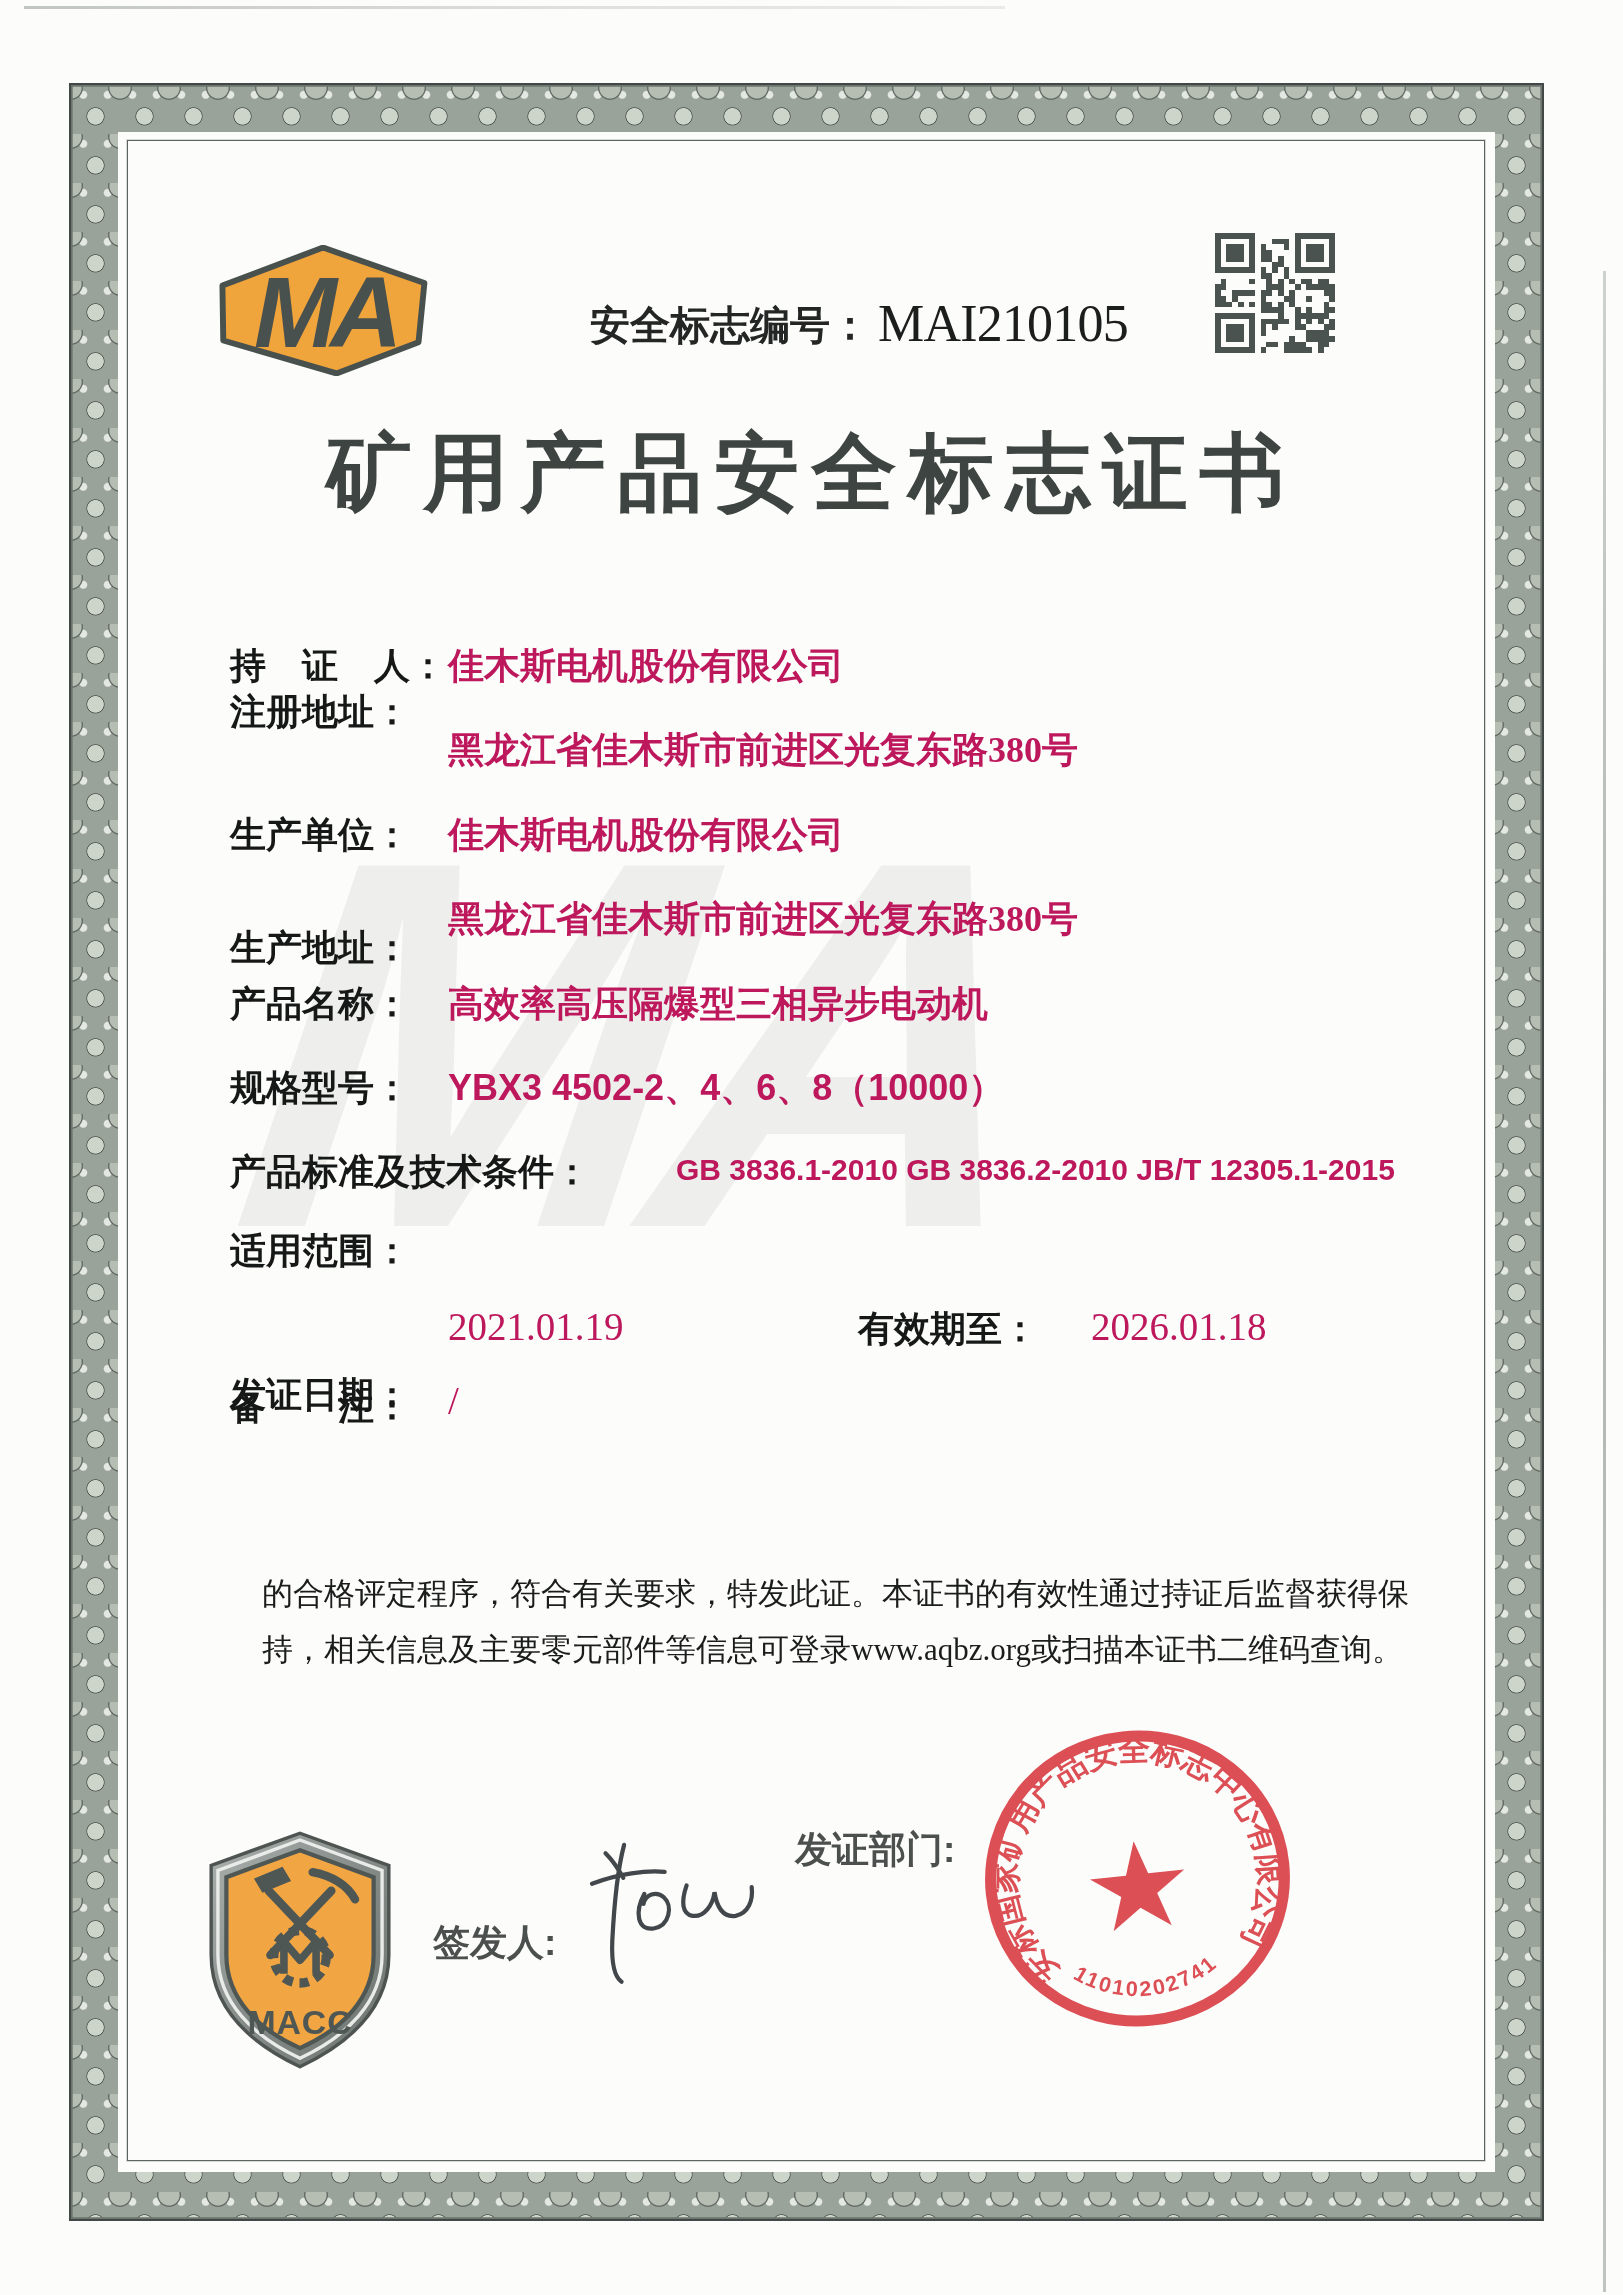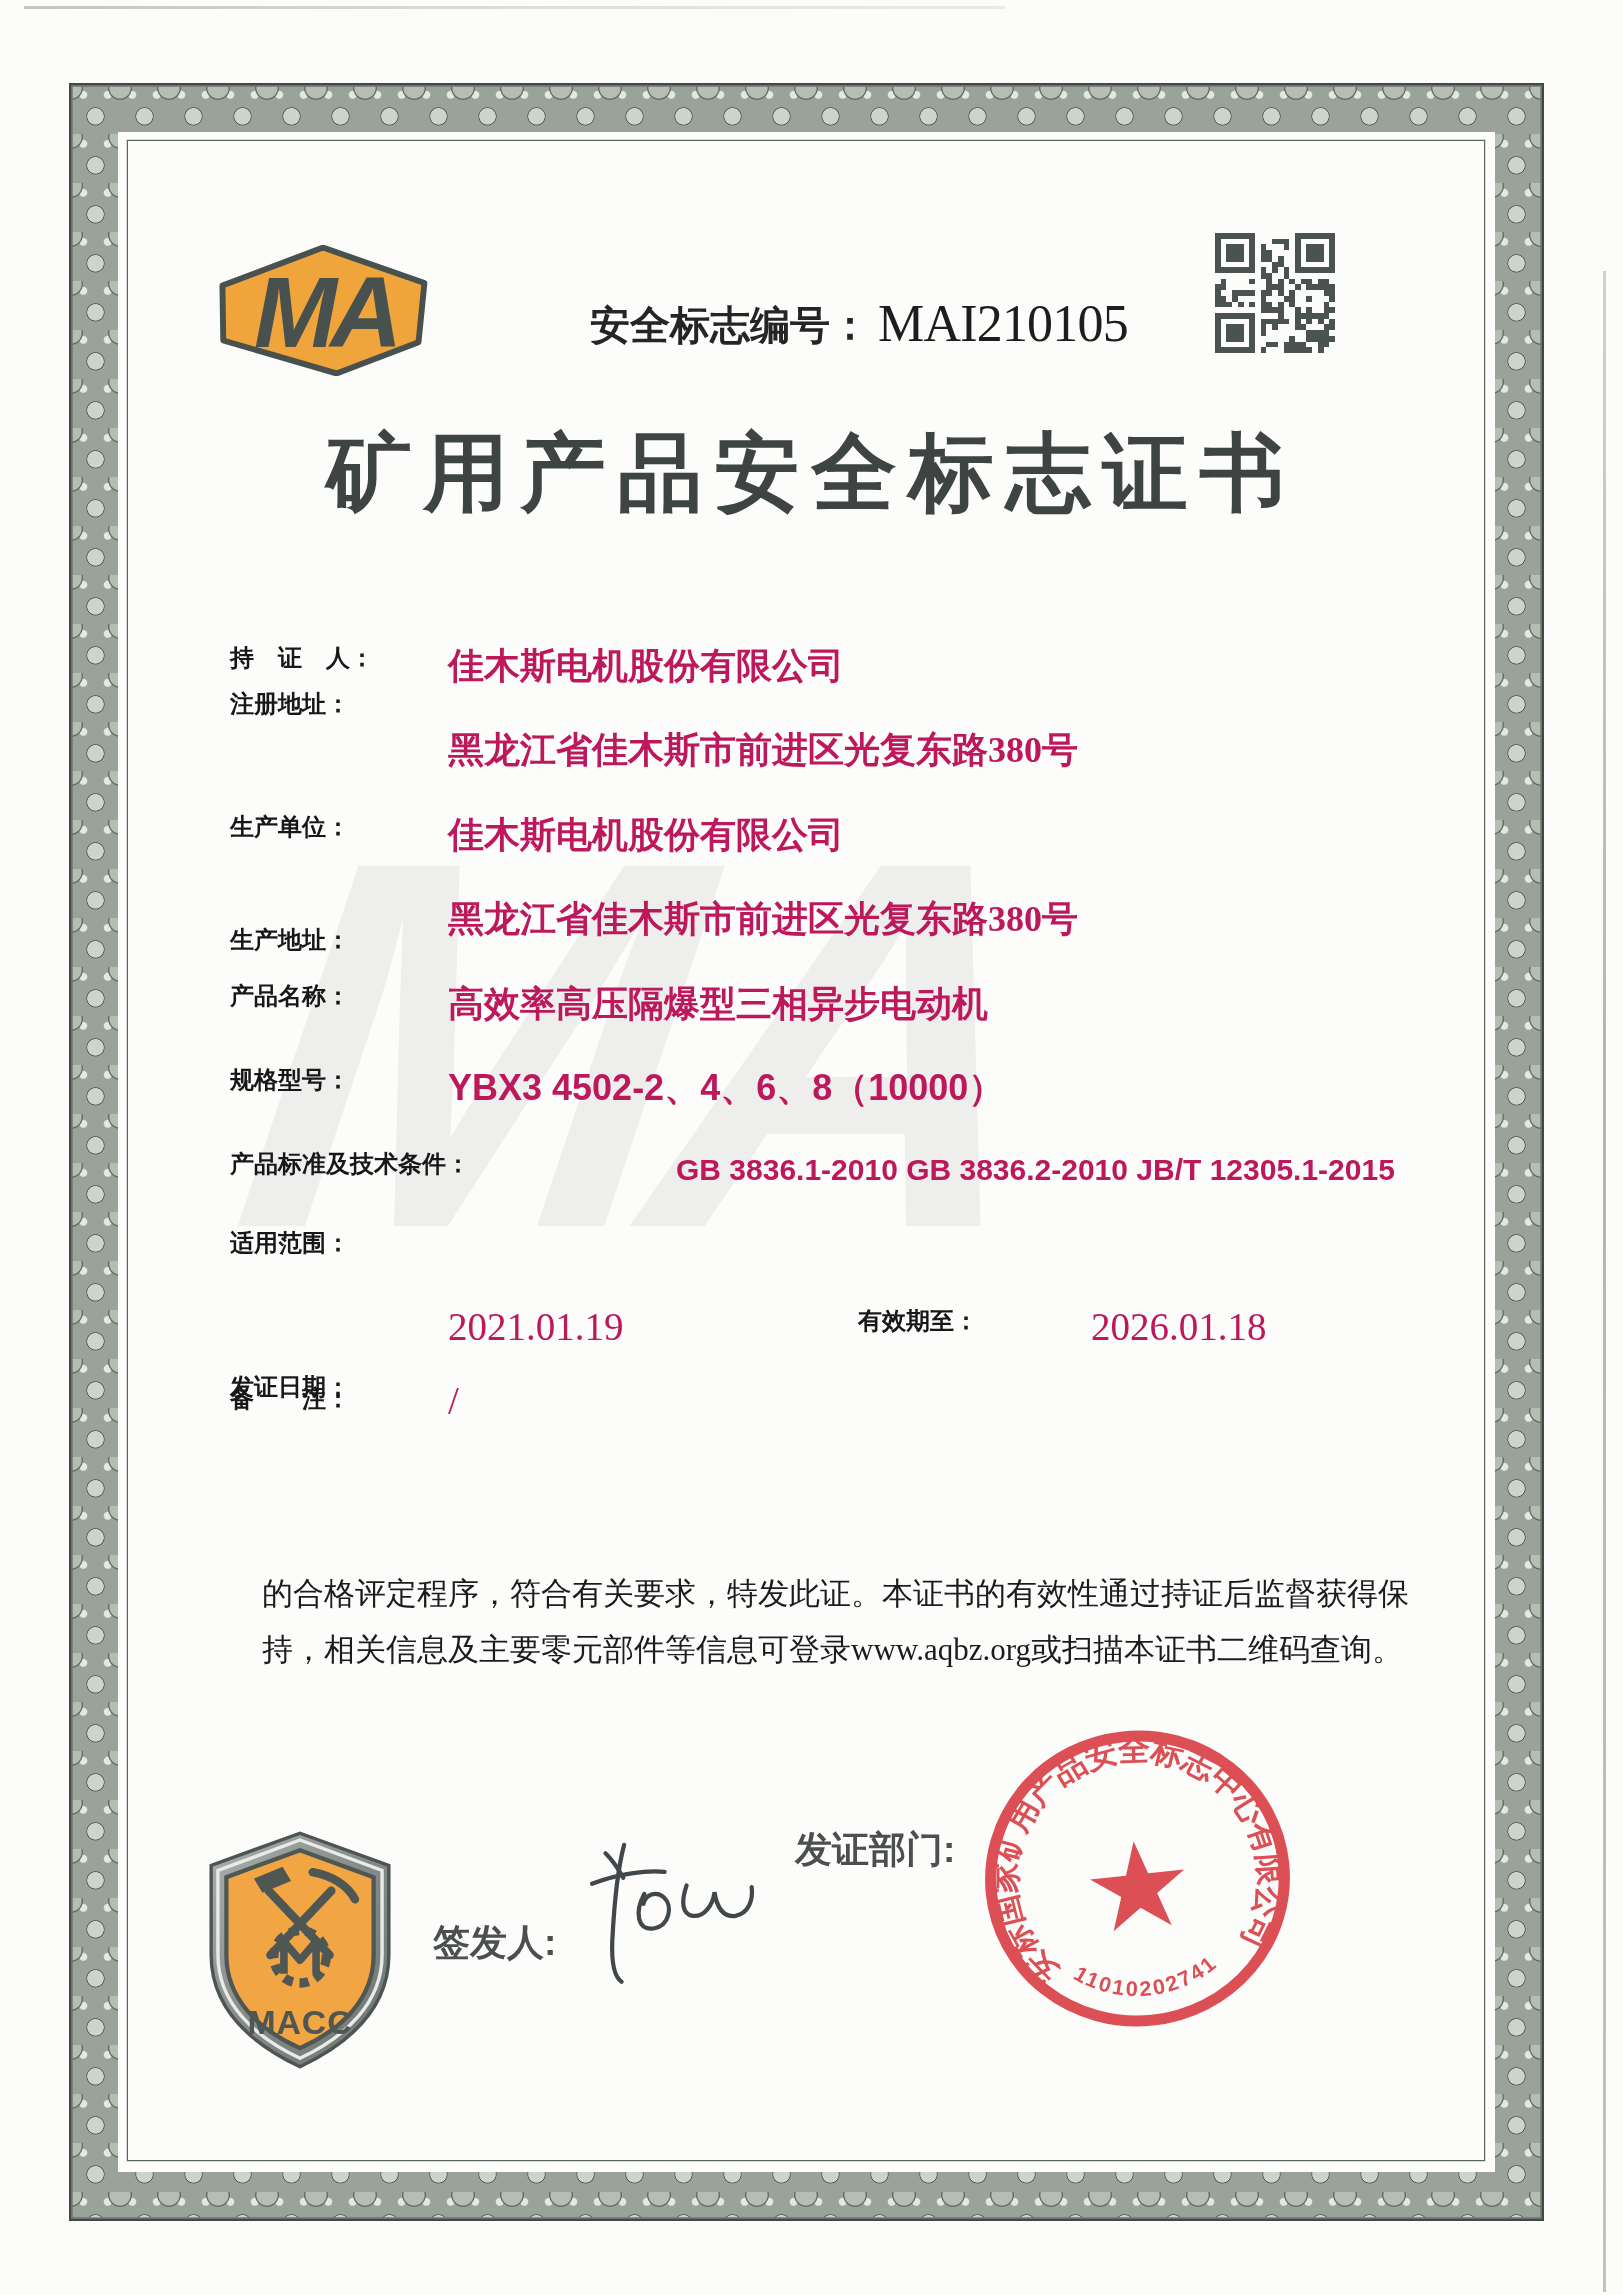--- a/index.html
+++ b/index.html
@@ -41,21 +41,21 @@
     font-size:40px;font-weight:700;color:#23262 5;white-space:nowrap;}
   .serial-label{color:#232625;}
   .serial-number{position:absolute;left:878px;top:294px;z-index:3;
     font-family:"Liberation Serif",serif;font-size:52px;letter-spacing:-0.8px;color:#1c1e1d;white-space:nowrap;}
   .qr{position:absolute;left:1215px;top:233px;width:120px;height:120px;z-index:3;}
   
   .cert-title{position:absolute;left:135px;top:416px;width:1353px;z-index:3;
     text-align:center;font-family:"Liberation Serif",serif;font-weight:700;
     font-size:85px;letter-spacing:12px;color:#3d4442;white-space:nowrap;}
   
-  .row-label{position:absolute;left:230px;z-index:3;font-weight:700;font-size:24px;
+  .row-label{position:absolute;left:230px;z-index:3;font-weight:700;font-size:36px;
     color:#161817;white-space:nowrap;}
   .row-value{position:absolute;left:448px;z-index:3;font-family:"Liberation Serif",serif;
     font-size:36px;font-weight:700;color:#be185d;white-space:nowrap;}
   .val-model{font-family:"Liberation Sans",sans-serif;font-weight:700;}
   .val-std{left:676px;font-family:"Liberation Sans",sans-serif;font-weight:700;font-size:30px;}
   .val-date{font-family:"Liberation Serif",serif;font-weight:400;font-size:39px;}
   
   .notice-line{position:absolute;z-index:3;font-family:"Liberation Serif",serif;
     font-size:31px;color:#1b1d1c;white-space:nowrap;letter-spacing:0px;}
   

